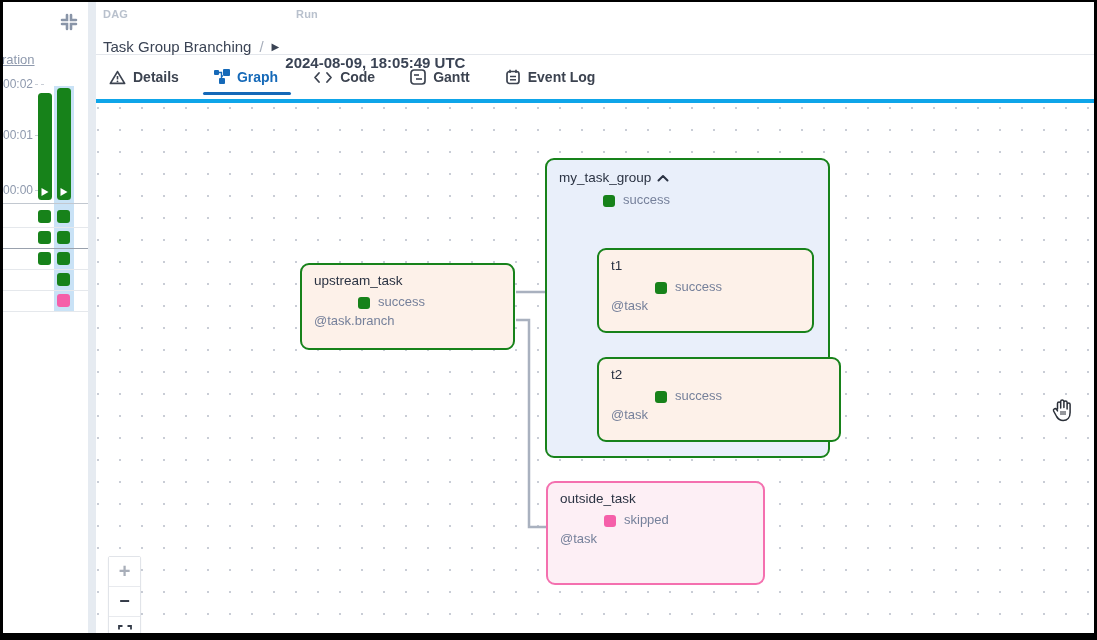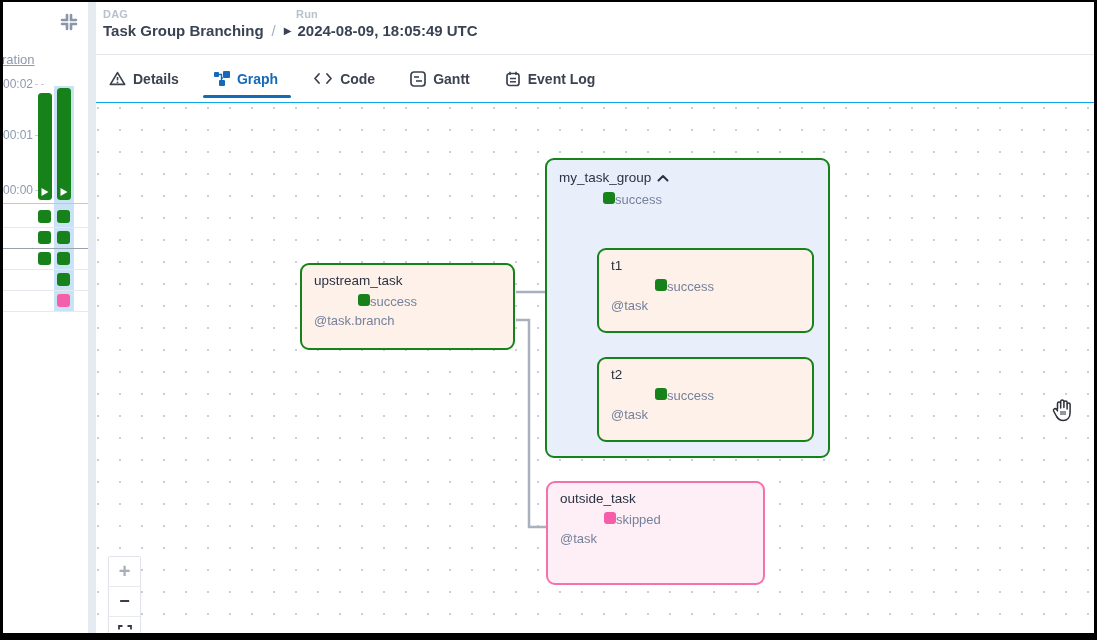--- a/index.html
+++ b/index.html
@@ -28,53 +28,53 @@
   .sq-skipped { background:#f55fa9; }
 
   .gutter { position:absolute; left:88px; top:0; width:8px; height:640px; background:#e6ebf1; }
 
   
   .main { position:absolute; left:96px; top:0; right:0; bottom:0; display:flex; flex-direction:column; }
   .hdr { height:55px; border-bottom:1px solid #e4e7ec; position:relative; padding:8px 0 0 7px; }
   .hdr-label { font-size:11px; font-weight:bold; color:#b9c1cd; letter-spacing:.2px; }
   .hdr-label.run-pos { position:absolute; left:200px; top:8px; }
   .hdr-row { display:flex; align-items:center; margin-top:2px; }
-  .hdr-title { font-size:15px; font-weight:bold; color:#3a4354; }
+  .hdr-title { font-size:15px; font-weight:normal; color:#3a4354; }
   .hdr-sep { font-size:15px; color:#a7aebb; margin:0 8px; }
   .run-play { font-size:10px; color:#3a4354; margin-right:6px; }
-  .hdr-run { font-size:15px; font-weight:bold; color:#3a4354; cursor:pointer; }
-
-  .tabbar { height:48px; border-bottom:1px solid #0ea5e9; display:flex; align-items:center; padding-left:11px; }
+  .hdr-run { font-size:15px; font-weight:bold; color:#3a4354; cursor:pointer;margin-top:32px; }
+
+  .tabbar { height:48px; border-bottom:4px solid #0ea5e9; display:flex; align-items:center; padding-left:11px; }
   .tab { position:relative; height:100%; display:flex; align-items:center; gap:7px; padding:0 2px;
          margin-right:31px; font-size:14px; font-weight:bold; color:#3c4350; cursor:pointer; }
   .tab .ticon { display:flex; align-items:center; }
   .tab.active { color:#1569b8; }
   .tab.active::after { content:""; position:absolute; left:-9px; right:-11px; bottom:4px; height:3px;
                        background:#1569b8; border-radius:2px; }
 
   
   .canvas { flex:1; position:relative; overflow:hidden; background:#fff;
             background-image:radial-gradient(#c9cdd6 1.2px, transparent 1.4px);
             background-size:22px 22px; background-position:13px 16px; }
   .edges { position:absolute; left:0; top:0; width:100%; height:100%; pointer-events:none; }
 
   .node { position:absolute; border:2px solid #17821a; border-radius:9px; background:#fdf1e9;
           padding:8px 12px; cursor:pointer; }
   .node-title { font-size:13.5px; font-weight:500; color:#2b3343; }
-  .status-row { display:flex; align-items:flex-start; margin-top:6px;padding-left:44px; }
+  .status-row { display:flex; align-items:flex-end; gap:8px; margin-top:6px;padding-left:44px; }
   .status-sq { width:12px; height:12px; border-radius:3px; flex:none; }
   .status-txt { font-size:13px; color:#76819b; }
   .operator { font-size:13px; color:#76819b; margin-top:4px; }
 
   .group-node { position:absolute; left:449px; top:55px; width:285px; height:300px;
                 background:#e9effa; border:2px solid #17821a; border-radius:9px; padding:8px 12px; cursor:pointer; }
   .group-title-row { display:flex; align-items:center; gap:6px; }
   .node-upstream { left:204px; top:160px; width:215px; height:87px; }
   .node-t1 { left:501px; top:145px; width:217px; height:85px; }
-  .node-t2 { left:501px; top:254px; width:217px; height:85px; }
+  .node-t2 { left:501px; top:254px; width:244px; height:85px; }
   .node-outside { left:450px; top:378px; width:219px; height:104px; background:#fdeff5; border-color:#f470af; }
 
   
   .zoom-panel { position:absolute; left:12px; top:453px; width:33px; background:#fff;
                 border:1px solid #e1e4e9; border-radius:2px; box-shadow:0 1px 2px rgba(0,0,0,.05); }
   .zbtn { height:30px; display:flex; align-items:center; justify-content:center; cursor:pointer;
           border-bottom:1px solid #e8eaee; background:#fff; }
   .zbtn:last-child { border-bottom:none; }
   .z-plus { color:#a8aeb9; font-size:20px; font-weight:bold; }
   .z-minus { color:#343b48; font-size:18px; font-weight:bold; }

